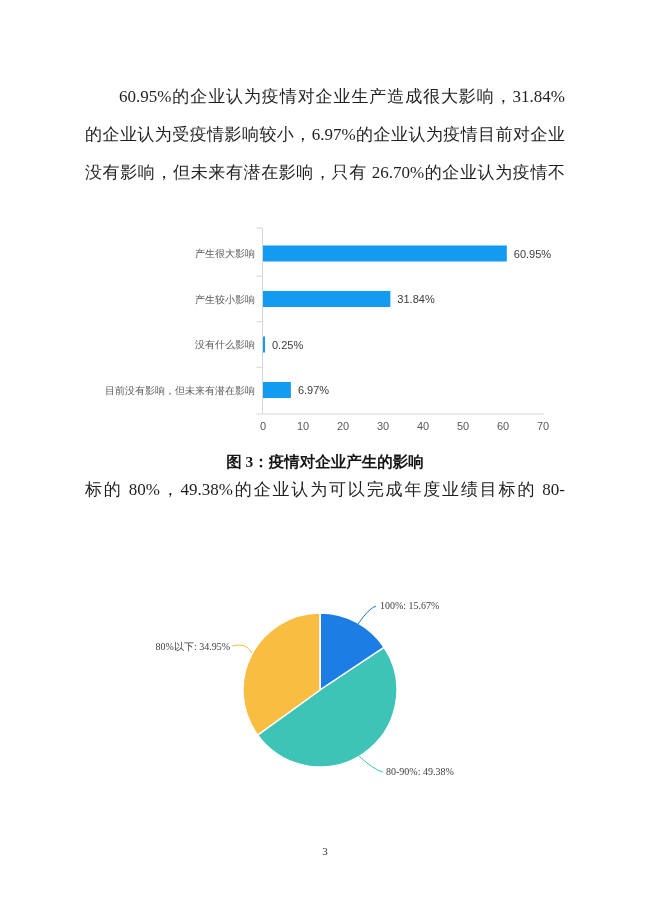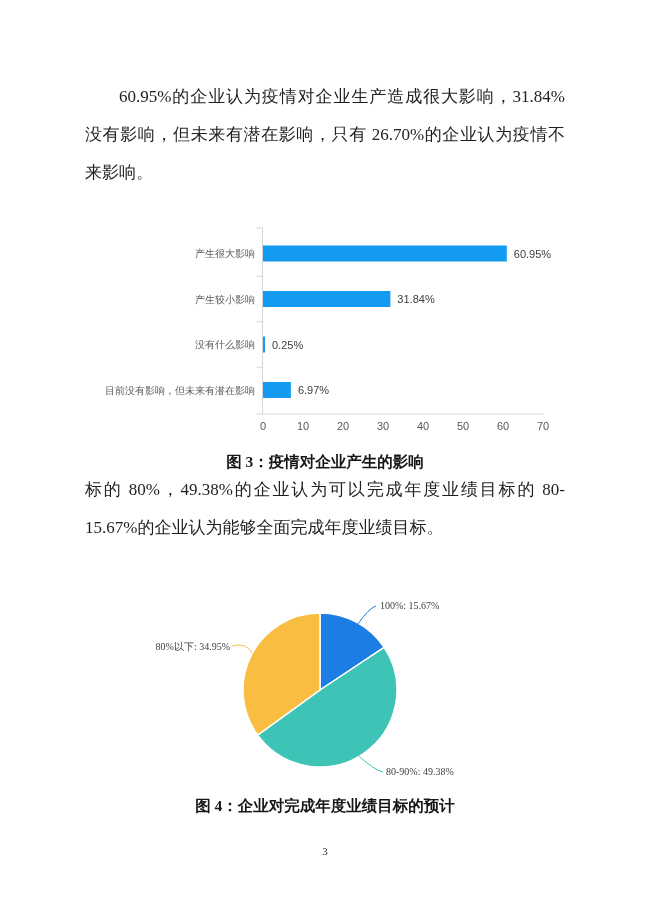--- a/index.html
+++ b/index.html
@@ -37,22 +37,22 @@
   .chart-tick{font:11px "Liberation Sans","DejaVu Sans",sans-serif;fill:#595959;}
   .pie-label{font:10px "Liberation Serif","DejaVu Serif",serif;fill:#404040;}
 </style>
 </head>
 <body>
 
 <div class="page">
 
   <div class="para" id="para1">
     <div class="line just indent">60.95%的企业认为疫情对企业生产造成很大影响，31.84%</div>
+    <div class="line just">的企业认为受疫情影响较小，6.97%的企业认为疫情目前对企业</div>
     <div class="line just">没有影响，但未来有潜在影响，只有 26.70%的企业认为疫情不带</div>
-    <div class="line last">来影响。</div>
   </div>
 
   <svg id="barchart" viewBox="0 0 460 215">
       <line x1="162.5" y1="3" x2="162.5" y2="189" stroke="#d6d6d6" stroke-width="1"></line>
       <line x1="156.5" y1="3" x2="162.5" y2="3" stroke="#d6d6d6" stroke-width="1"></line>
       <line x1="156.5" y1="51.25" x2="162.5" y2="51.25" stroke="#d6d6d6" stroke-width="1"></line>
       <line x1="156.5" y1="96.75" x2="162.5" y2="96.75" stroke="#d6d6d6" stroke-width="1"></line>
       <line x1="156.5" y1="142.25" x2="162.5" y2="142.25" stroke="#d6d6d6" stroke-width="1"></line>
       <line x1="156.5" y1="189" x2="162.5" y2="189" stroke="#d6d6d6" stroke-width="1"></line>
       <line x1="162.5" y1="189" x2="444" y2="189" stroke="#d6d6d6" stroke-width="1"></line>
@@ -75,32 +75,30 @@
       <text x="155" y="123" text-anchor="end" class="chart-cat">没有什么影响</text>
       <rect x="163" y="157" width="27.88" height="16" fill="#129bf0"></rect>
       <text x="197.88" y="169" text-anchor="start" class="chart-val">6.97%</text>
       <text x="155" y="168.5" text-anchor="end" class="chart-cat">目前没有影响，但未来有潜在影响</text>
     </svg>
 
   <div class="caption" id="caption3">图 3：疫情对企业产生的影响</div>
 
   <div class="para" id="para2">
     <div class="line just">标的 80%，49.38%的企业认为可以完成年度业绩目标的 80-90%，</div>
-    <div class="line last">15.67%的企业认为能够全面完成年度业绩目标。</div>
   </div>
 
   <svg id="piechart" viewBox="0 0 340 210">
       <path d="M 180,100 L 180.00,23.00 A 77,77 0 0 1 244.14,57.40 Z" fill="#1c7de4" stroke="#ffffff" stroke-width="1.5" stroke-linejoin="round"></path>
       <path d="M 180,100 L 244.14,57.40 A 77,77 0 0 1 117.56,145.06 Z" fill="#3ec4b6" stroke="#ffffff" stroke-width="1.5" stroke-linejoin="round"></path>
       <path d="M 180,100 L 117.56,145.06 A 77,77 0 0 1 180.00,23.00 Z" fill="#f9bd41" stroke="#ffffff" stroke-width="1.5" stroke-linejoin="round"></path>
       <path d="M218,34 Q229,18 236,16" fill="none" stroke="#1c7de4" stroke-width="1"></path>
       <text x="240" y="19" text-anchor="start" class="pie-label">100%: 15.67%</text>
       <path d="M219,166 Q234,180 243,182" fill="none" stroke="#3ec4b6" stroke-width="1"></path>
       <text x="246" y="185" text-anchor="start" class="pie-label">80-90%: 49.38%</text>
       <path d="M92,56 Q106,52 112,63" fill="none" stroke="#f9bd41" stroke-width="1"></path>
       <text x="90" y="60" text-anchor="end" class="pie-label">80%以下: 34.95%</text>
     </svg>
 
-  <div class="caption" id="caption4">图 4：企业对完成年度业绩目标的预计</div>
 
   <div class="page-number">3</div>
 
 </div>
 
 </body></html>

